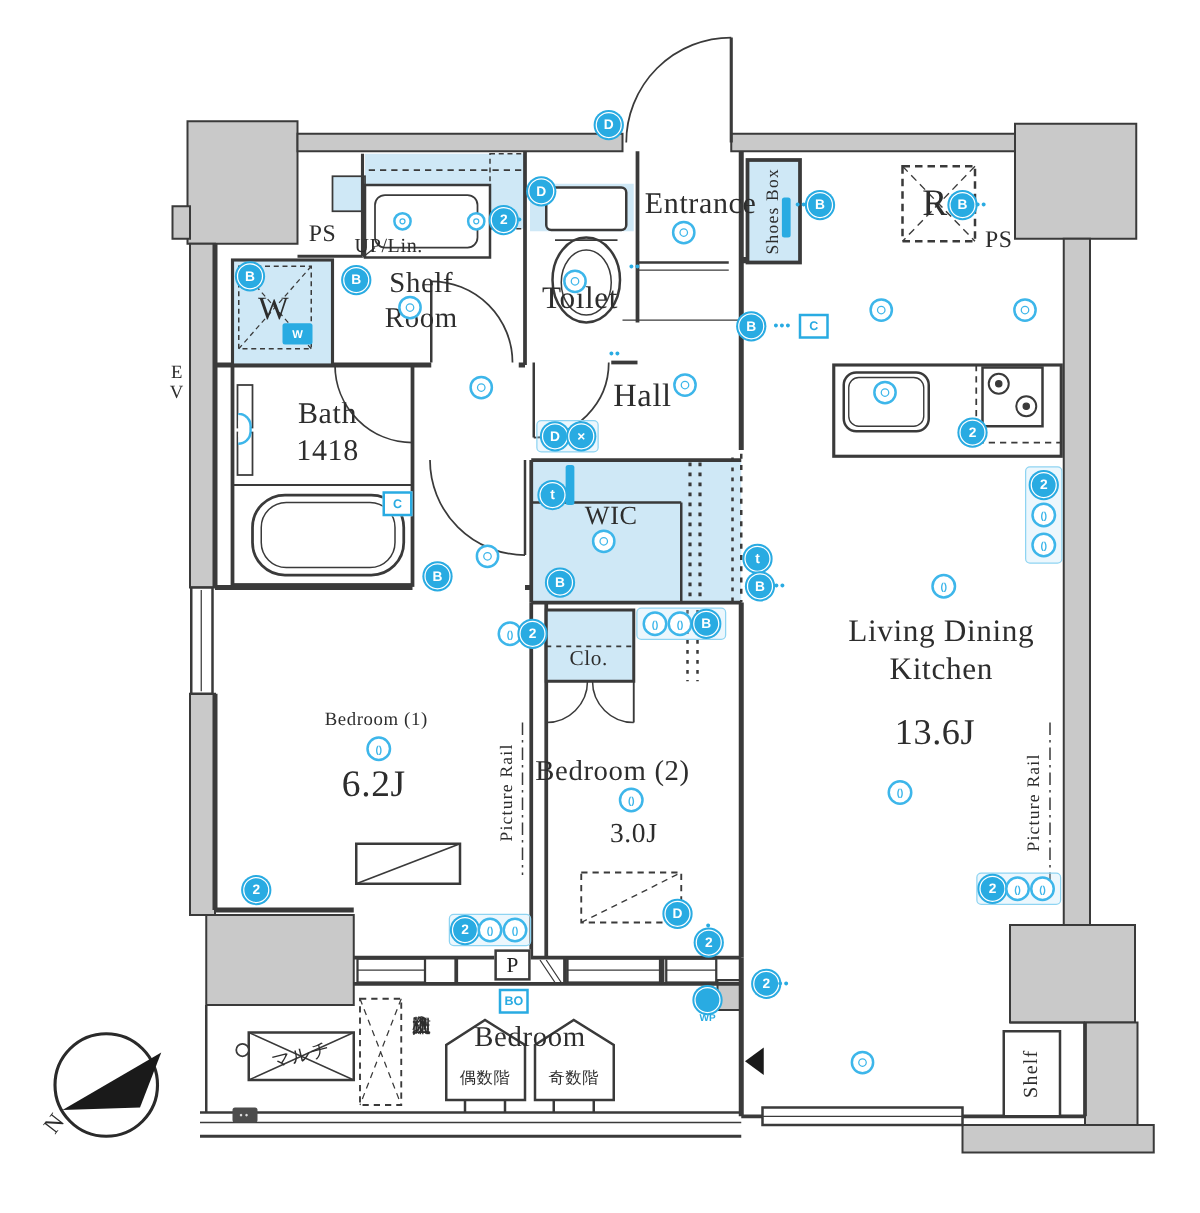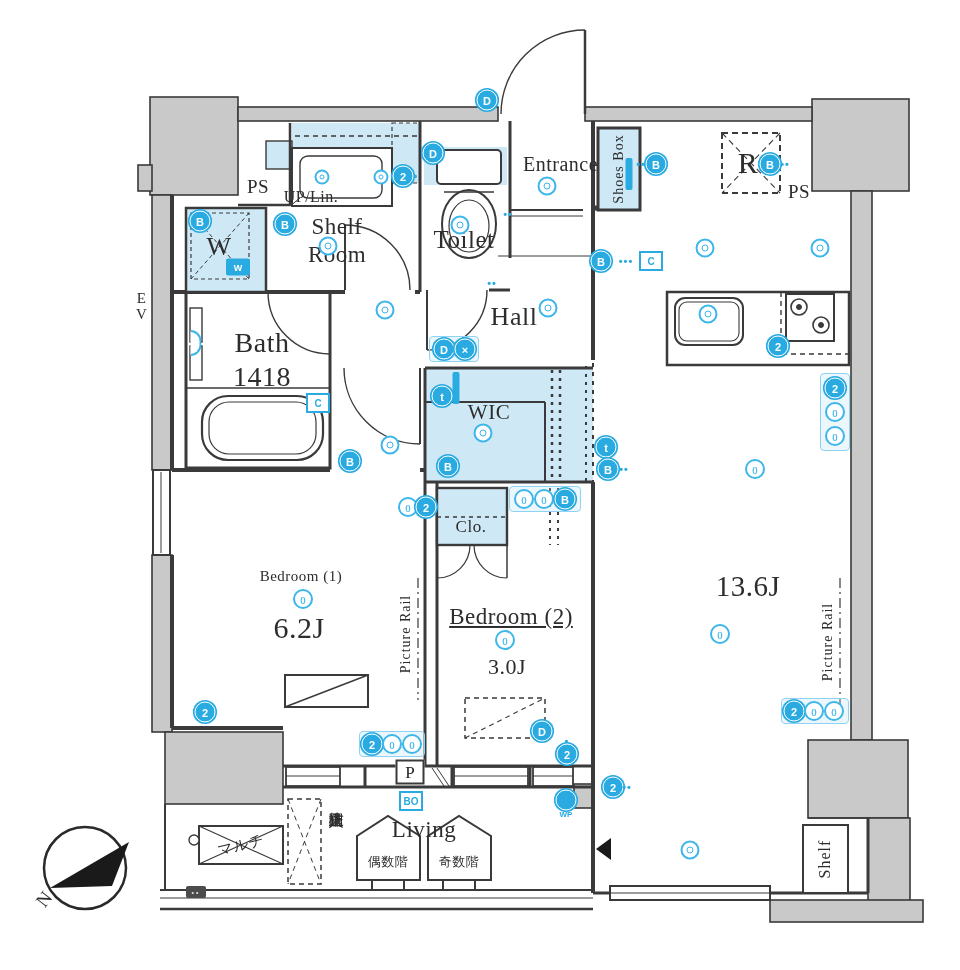--- a/index.html
+++ b/index.html
@@ -218,38 +218,40 @@
       <path d="M50 888 L129 842 L112 886 Z" fill="#1a1a1a"></path>
     </g>
   </svg>
 
   <div class="lbl" style="left:258px;top:187px;font-size:19px;">PS</div>
   <div class="lbl" style="left:311px;top:197px;font-size:16px;">UP/Lin.</div>
   <div class="lbl" style="left:337px;top:241px;font-size:23px;">Shelf
 Room</div>
   <div class="lbl" style="left:219px;top:247px;font-size:26px;">W</div>
   <div class="lbl" style="left:464px;top:240px;font-size:25px;">Toilet</div>
-  <div class="lbl" style="left:546px;top:164px;font-size:20px;padding-left:29px;">Entrance</div>
+  <div class="lbl" style="left:546px;top:164px;font-size:24px;padding-left:29px;">Entrance</div>
   <div class="lbl vert-up" style="left:619px;top:169px;font-size:14px;">Shoes Box</div>
   <div class="lbl" style="left:748px;top:163px;font-size:30px;">R</div>
   <div class="lbl" style="left:799px;top:192px;font-size:19px;">PS</div>
   <div class="lbl vert-upright" style="left:132px;top:290px;font-size:15px;transform:none;">EV</div>
-  <div class="lbl" style="left:262px;top:360px;font-size:28px;">Bath
+  <div class="lbl" style="left:262px;top:347px;font-size:24px;">Bath
 1418</div>
   <div class="lbl" style="left:514px;top:317px;font-size:26px;">Hall</div>
   <div class="lbl" style="left:489px;top:413px;font-size:21px;">WIC</div>
   <div class="lbl" style="left:471px;top:527px;font-size:17px;">Clo.</div>
+  <div class="lbl" style="left:753px;top:521px;font-size:25px;">Living Dining
+Kitchen</div>
   <div class="lbl" style="left:748px;top:587px;font-size:29px;">13.6J</div>
   <div class="lbl" style="left:301px;top:576px;font-size:15px;">Bedroom (1)</div>
   <div class="lbl" style="left:299px;top:628px;font-size:30px;">6.2J</div>
-  <div class="lbl" style="left:511px;top:617px;font-size:23px;text-decoration:underline;">Bedroom (2)</div>
+  <div class="lbl" style="left:490px;top:617px;font-size:23px;">Bedroom (2)</div>
   <div class="lbl" style="left:507px;top:667px;font-size:22px;">3.0J</div>
   <div class="lbl vert-up" style="left:406px;top:634px;font-size:14px;">Picture Rail</div>
   <div class="lbl vert-up" style="left:828px;top:642px;font-size:14px;">Picture Rail</div>
-  <div class="lbl" style="left:424px;top:830px;font-size:23px;">Living</div>
+  <div class="lbl" style="left:424px;top:830px;font-size:23px;">Bedroom</div>
   <div class="lbl" style="left:241px;top:845px;font-size:15px;transform:translate(-50%,-50%) rotate(-14deg);">マルチ</div>
   <div class="lbl vert-upright" style="left:327px;top:800px;font-size:15px;transform:none;">進入防止柵</div>
   <div class="lbl" style="left:388px;top:862px;font-size:13px;">偶数階</div>
   <div class="lbl" style="left:459px;top:862px;font-size:13px;">奇数階</div>
   <div class="lbl vert-up" style="left:825px;top:859px;font-size:16px;">Shelf</div>
   <div class="lbl" style="left:44px;top:899px;font-size:19px;transform:translate(-50%,-50%) rotate(-52deg);">N</div>
 
   <div id="badge-layer">
       <div class="bdg k-circle" style="left: 487px; top: 100px;">D</div>
       <div class="bdg k-circle" style="left: 433px; top: 153px;">D</div>

